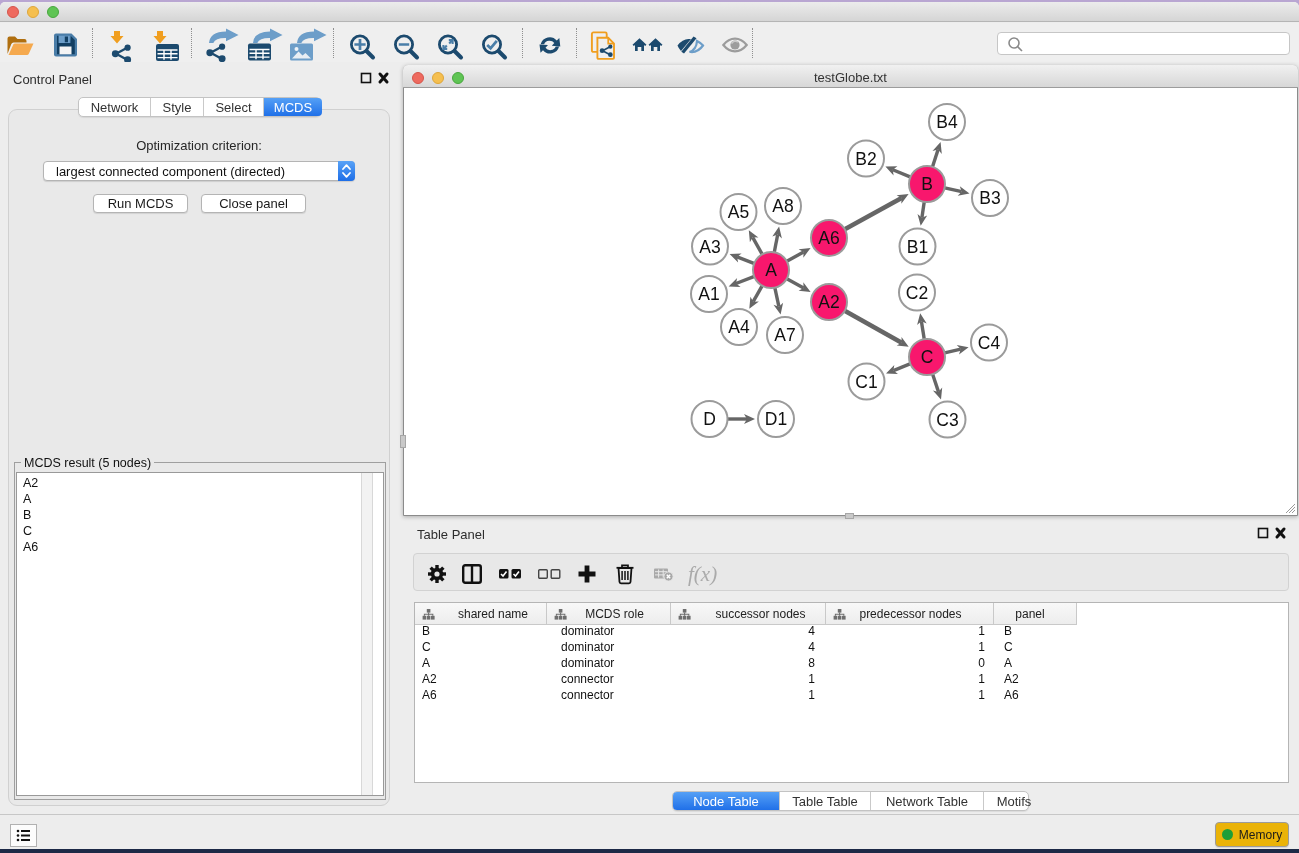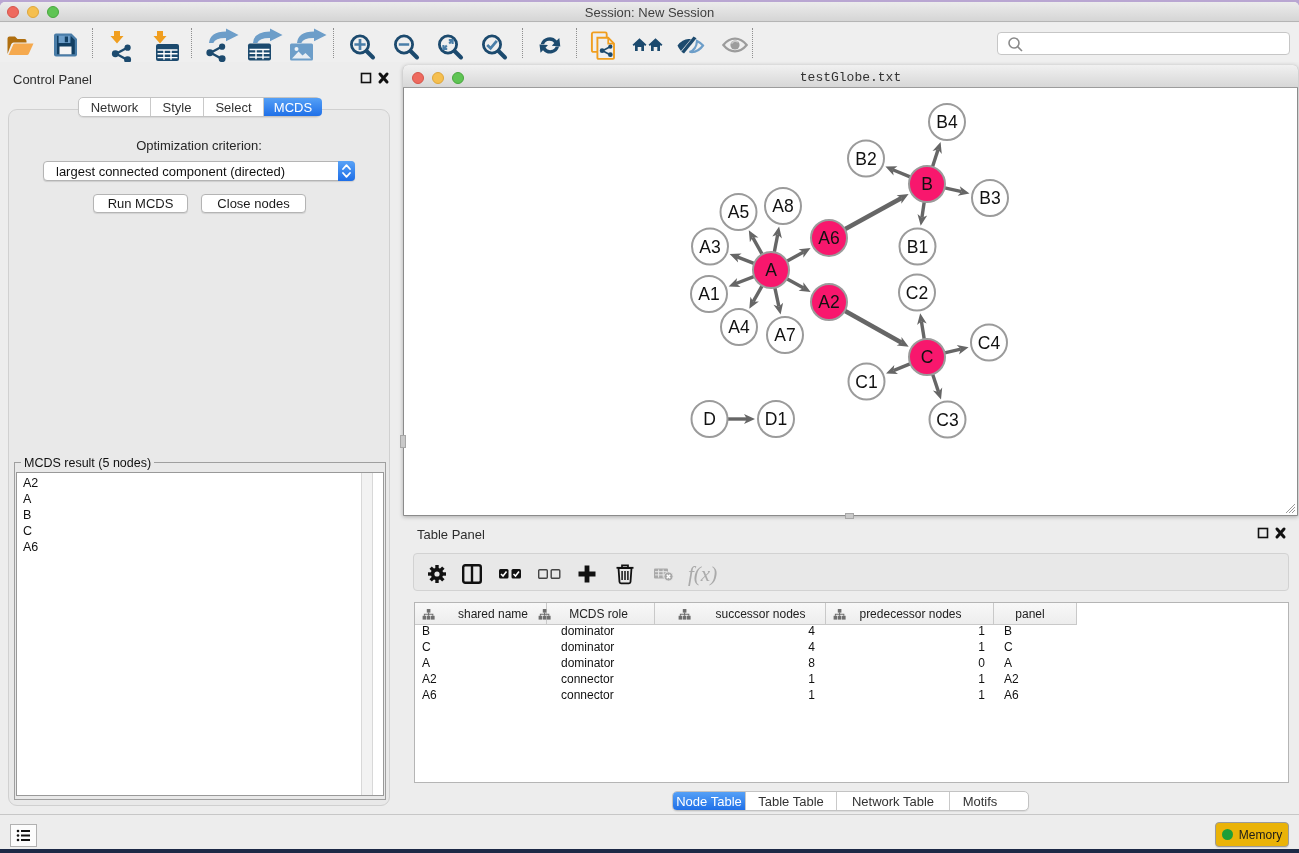--- a/index.html
+++ b/index.html
@@ -40,42 +40,41 @@
 #listbox { left:16px; top:470px; width:368px; height:324px; background:#fff; border:1px solid #999; font-size:12.5px; color:#111; }
 #listbox .li { position:absolute; left:6px; }
 #listscroll { position:absolute; left:344px; top:0; width:12px; height:100%; background:#f2f2f2; border-left:1px solid #d8d8d8; border-right:1px solid #d8d8d8; }
 
 #statusline { left:0; top:812px; width:100%; height:0; border-top:1px solid #c7c7c7; }
 #listbtn { left:10px; top:822px; width:27px; height:23px; background:#fcfcfc; border:1px solid #b1b1b1; }
 #membtn { left:1215px; top:820px; width:74px; height:25px; background:#eab308; border:1px solid #9b9b9b; font-size:12px; color:#1a1a1a; }
 #membtn .dot { width:11px; height:11px; border-radius:50%; background:#1e9e38; margin-right:6px; }
 
 #netwin { left:403px; top:63px; width:895px; height:451px; background:#fff; border:1px solid #8b8b8b; border-radius:5px 5px 0 0; box-shadow:0 1px 4px rgba(0,0,0,0.28); }
-#nettitle { left:-1px; top:-1px; width:895px; height:23px; background:linear-gradient(#f1f1f1,#d7d7d7); border-bottom:1px solid #9c9c9c; border-radius:5px 5px 0 0;font-family:Liberation Mono, monospace; }
+#nettitle { left:-1px; top:-1px; width:895px; height:23px; background:linear-gradient(#f1f1f1,#d7d7d7); border-bottom:1px solid #9c9c9c; border-radius:5px 5px 0 0; }
 #nettitle .t { position:absolute; width:100%; text-align:center; top:5px; font-size:13px; color:#333; }
 
 #tptitle { left:417px; top:525px; font-size:13px; color:#2d2d2d; }
 #tptoolbar { left:413px; top:551px; width:876px; height:38px; background:#e8e8e8; border:1px solid #d2d2d2; border-radius:4px; }
 #tablebox { left:414px; top:600px; width:875px; height:181px; background:#fff; border:1px solid #b5b5b5; }
 #thead { position:absolute; left:0; top:0; width:662px; height:22px; background:linear-gradient(#f8f8f8,#ededed); border-bottom:1px solid #c9c9c9; font-size:12px; color:#222; }
 .th { position:absolute; top:0; height:22px; border-right:1px solid #c9c9c9; }
 .th .lbl { position:absolute; top:4px; text-align:center; }
 .trow { position:absolute; font-size:12px; color:#111; height:16px; }
 #bottabs { left:672px; top:789px; width:357px; height:20px; }
 #bottabs .seg:first-child { border-radius:4px 0 0 4px; }
 #bottabs .seg:last-child { border-radius:0 4px 4px 0; }
 </style>
 </head>
 <body>
 <div id="app" class="abs">
   <div id="titlebar" class="abs">
     <div class="abs light" style="left:7px; background:#ee6a5f; border:0.5px solid #d5554b;"></div>
     <div class="abs light" style="left:27px; background:#f5bf4f; border:0.5px solid #dea63a;"></div>
     <div class="abs light" style="left:47px; background:#5fc454; border:0.5px solid #48a73e;"></div>
-    <div id="titletext" class="abs">Session: New Session</div>
   </div>
   <div id="toolbar" class="abs">
     <div class="tsep abs" style="left:92px"></div>
     <div class="tsep abs" style="left:191px"></div>
     <div class="tsep abs" style="left:333px"></div>
     <div class="tsep abs" style="left:522px"></div>
     <div class="tsep abs" style="left:576px"></div>
     <div class="tsep abs" style="left:752px"></div>
     <svg id="tbicons" class="abs" style="left:0;top:0" width="770" height="39" viewBox="0 0 770 39">
       <g transform="translate(7.0,11.0)">
@@ -233,21 +232,21 @@
     <div class="txt">largest connected component (directed)</div>
     <div id="dropstep">
       <svg width="17" height="20" viewBox="0 0 17 20">
         <path d="M5 8 L8.5 4.2 L12 8" fill="none" stroke="#fff" stroke-width="1.8" stroke-linecap="round" stroke-linejoin="round"></path>
         <path d="M5 12 L8.5 15.8 L12 12" fill="none" stroke="#fff" stroke-width="1.8" stroke-linecap="round" stroke-linejoin="round"></path>
       </svg>
     </div>
   </div>
   <div id="optlabel" class="abs">Optimization criterion:</div>
   <div id="runbtn" class="btn abs">Run MCDS</div>
-  <div id="closebtn" class="btn abs">Close nodes</div>
+  <div id="closebtn" class="btn abs">Close panel</div>
   <div id="fieldset" class="abs"></div>
   <div id="fieldlegend" class="abs">MCDS result (5 nodes)</div>
   <div id="listbox" class="abs">
     <div class="li" style="top:3px">A2</div>
     <div class="li" style="top:19px">A</div>
     <div class="li" style="top:35px">B</div>
     <div class="li" style="top:51px">C</div>
     <div class="li" style="top:67px">A6</div>
     <div id="listscroll"></div>
   </div>
@@ -413,21 +412,21 @@
       <div class="th" style="left:0px;width:132px">
           <svg width="13" height="11" viewBox="0 0 13 11" style="position:absolute;left:7px;top:6px">
 <rect x="4.8" y="0" width="3.6" height="3.6" fill="#6e6e6e"></rect>
 <rect x="0.6" y="6.8" width="3.6" height="3.8" fill="#6e6e6e"></rect>
 <rect x="4.8" y="6.8" width="3.6" height="3.8" fill="#6e6e6e"></rect>
 <rect x="9" y="6.8" width="3.6" height="3.8" fill="#6e6e6e"></rect>
 <path d="M6.6 3.6 V5.2 M2.4 6.8 V5.2 H10.8 V6.8 M6.6 5.2 V6.8" fill="none" stroke="#6e6e6e" stroke-width="1.1"></path>
 </svg>
           <div class="lbl" style="left:16px;width:124px">shared name</div>
         </div>
-      <div class="th" style="left:116px;width:124px">
+      <div class="th" style="left:132px;width:124px">
           <svg width="13" height="11" viewBox="0 0 13 11" style="position:absolute;left:7px;top:6px">
 <rect x="4.8" y="0" width="3.6" height="3.6" fill="#6e6e6e"></rect>
 <rect x="0.6" y="6.8" width="3.6" height="3.8" fill="#6e6e6e"></rect>
 <rect x="4.8" y="6.8" width="3.6" height="3.8" fill="#6e6e6e"></rect>
 <rect x="9" y="6.8" width="3.6" height="3.8" fill="#6e6e6e"></rect>
 <path d="M6.6 3.6 V5.2 M2.4 6.8 V5.2 H10.8 V6.8 M6.6 5.2 V6.8" fill="none" stroke="#6e6e6e" stroke-width="1.1"></path>
 </svg>
           <div class="lbl" style="left:16px;width:103px">MCDS role</div>
         </div>
       <div class="th" style="left:256px;width:155px">
@@ -474,21 +473,21 @@
     <div class="trow" style="left:330px;top:69px;width:70px;text-align:right">1</div>
     <div class="trow" style="left:500px;top:69px;width:70px;text-align:right">1</div>
     <div class="trow" style="left:589px;top:69px">A2</div>
     <div class="trow" style="left:7px;top:85px">A6</div>
     <div class="trow" style="left:146px;top:85px">connector</div>
     <div class="trow" style="left:330px;top:85px;width:70px;text-align:right">1</div>
     <div class="trow" style="left:500px;top:85px;width:70px;text-align:right">1</div>
     <div class="trow" style="left:589px;top:85px">A6</div>
   </div>
   <div id="bottabs" class="tabbar abs">
-    <div class="seg sel" style="width:73px">Node Table</div>
+    <div class="seg sel" style="width:107px">Node Table</div>
     <div class="seg" style="width:91px">Table Table</div>
     <div class="seg" style="width:113px">Network Table</div>
     <div class="seg" style="width:60px">Motifs</div>
   </div>
 
   <div id="statusline" class="abs"></div>
   <div id="listbtn" class="abs">
     <svg width="25" height="21" viewBox="0 0 25 21">
       <circle cx="7" cy="6" r="1.3" fill="#111"></circle>
         <rect x="10" y="5" width="9" height="2" fill="#111"></rect>

